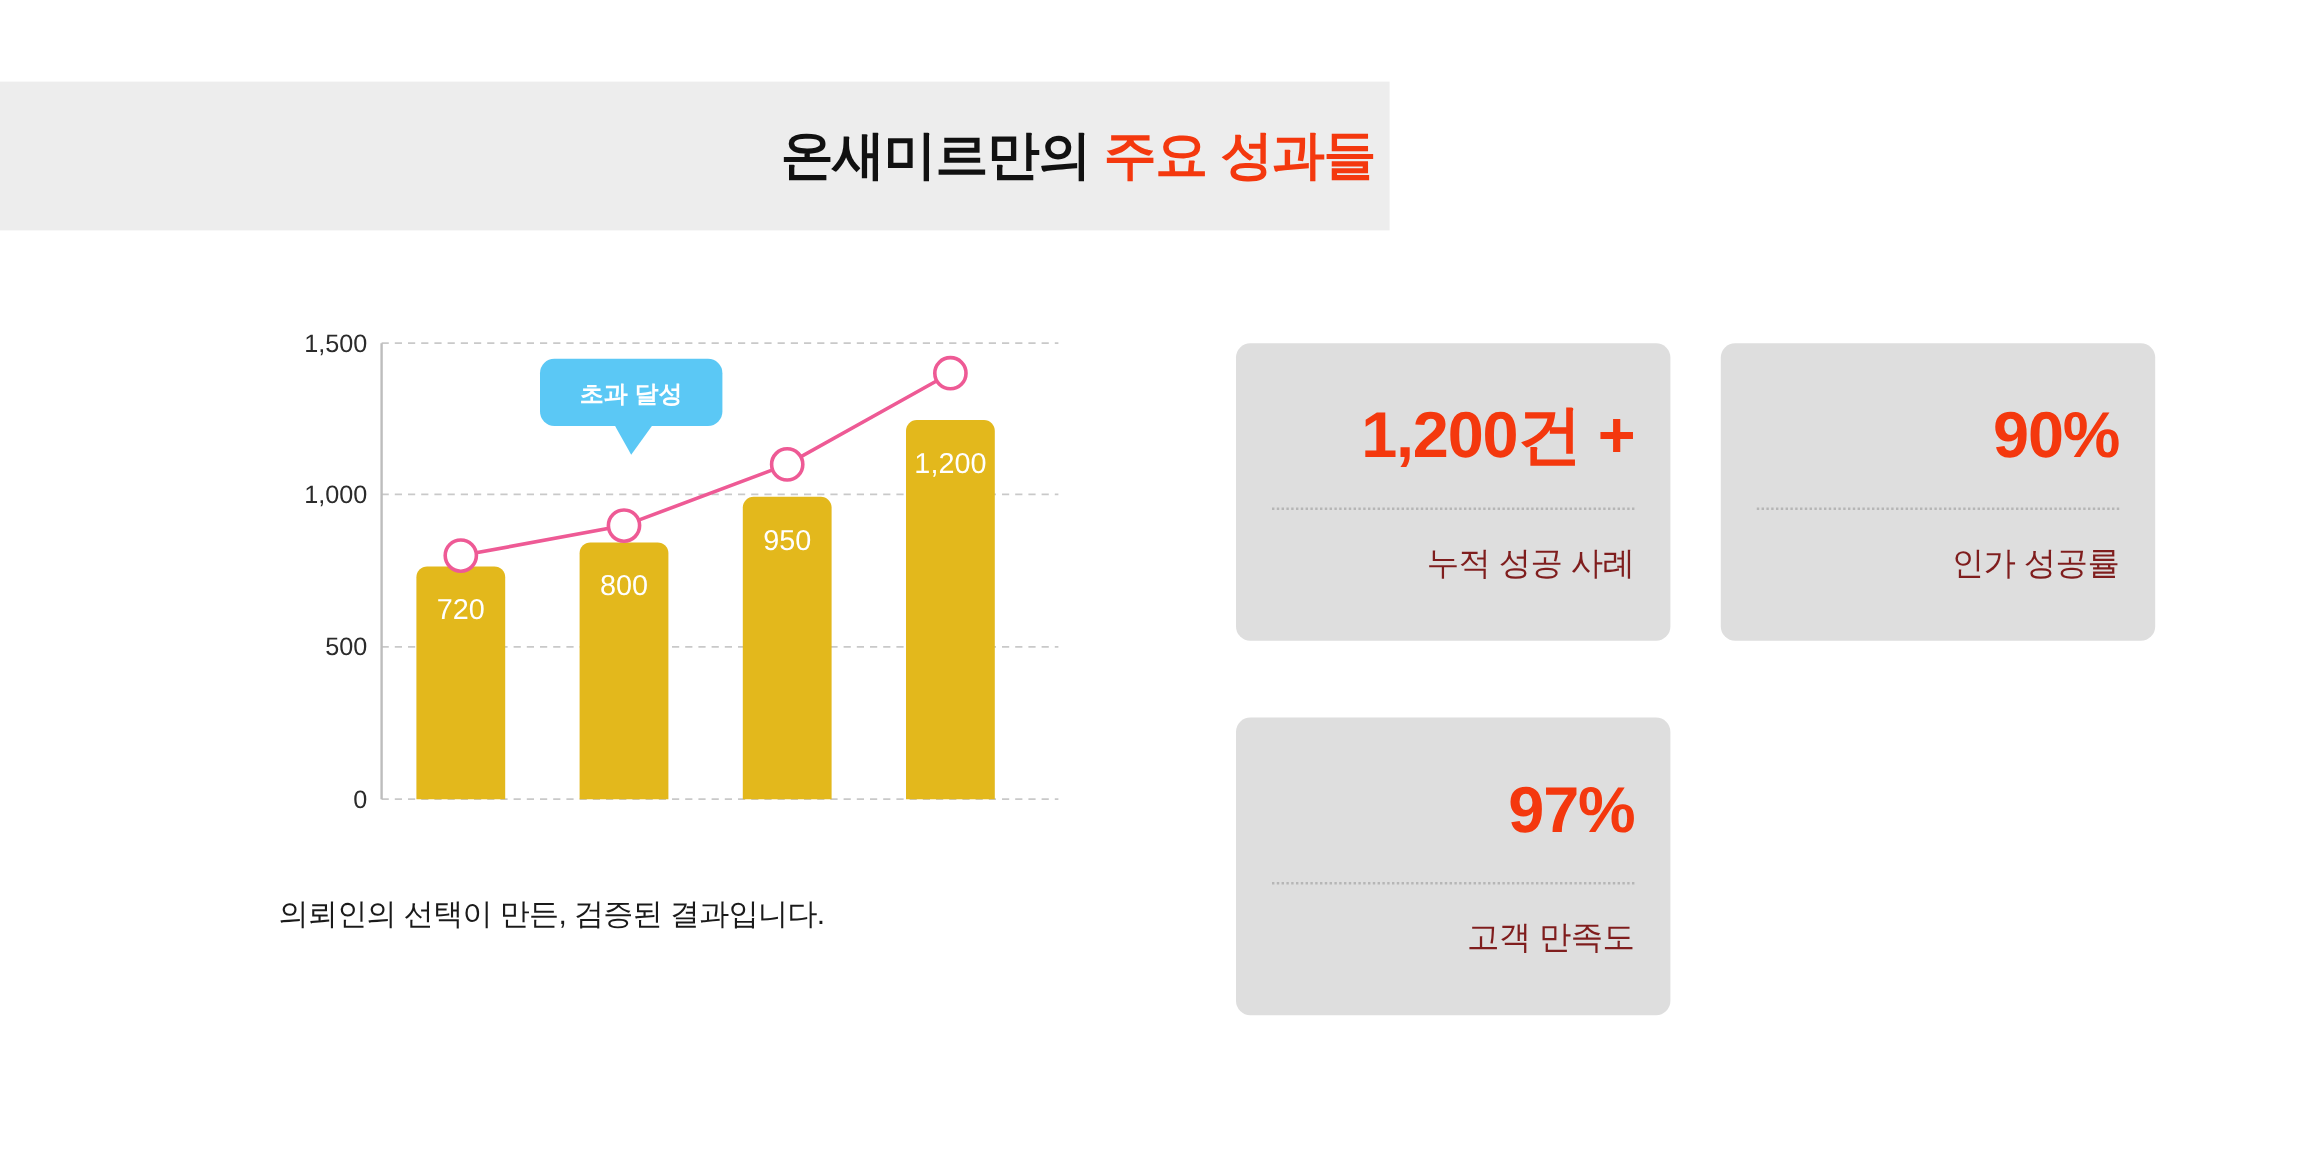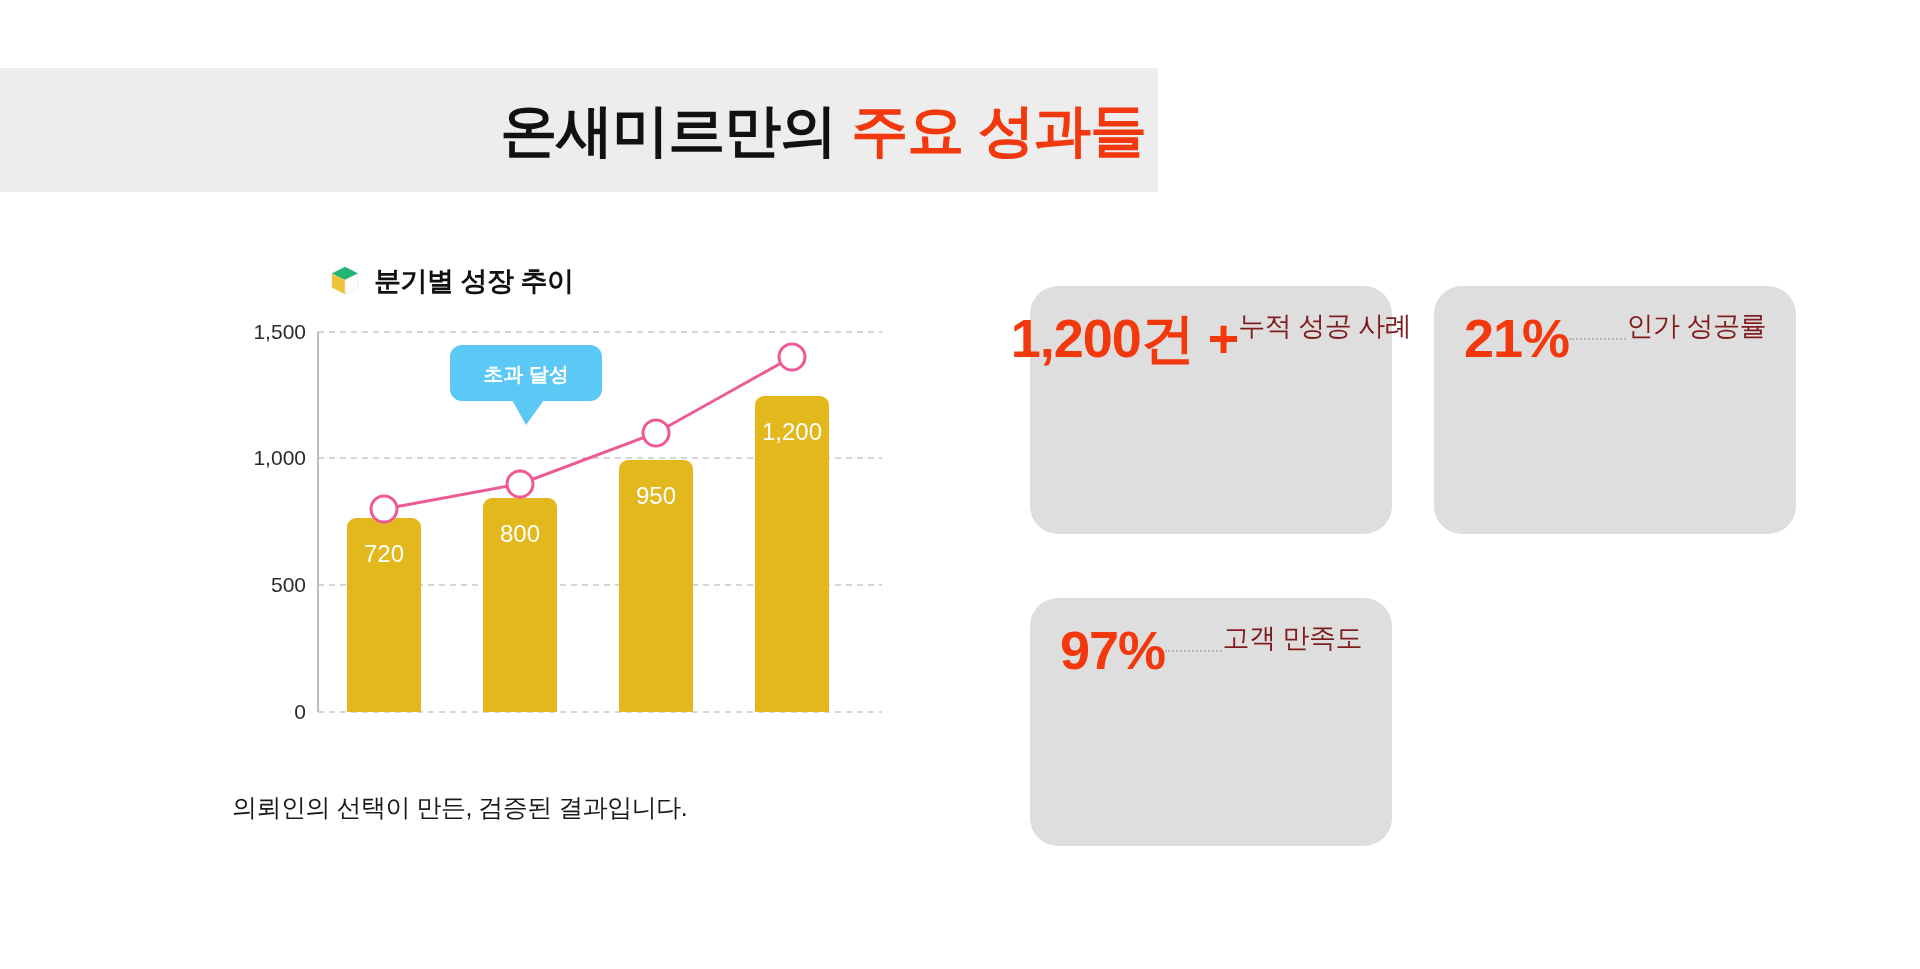--- a/index.html
+++ b/index.html
@@ -26,21 +26,21 @@
     width: 1158px;
     height: 124px;
     background: #ededed;
     display: flex;
     align-items: center;
     justify-content: flex-end;
     box-sizing: border-box;
     padding-right: 12px;
   }
   .page-title {
-    font-size: 57px;
+    font-size: 44px;
     font-weight: 700;
     letter-spacing: -1px;
     white-space: nowrap;
     line-height: 1.1;
   }
   .title-black { color: #111111; }
   .title-accent { color: #F4380E; }
 
   
   .chart-panel {
@@ -91,24 +91,24 @@
     top: 286px;
     width: 800px;
     display: grid;
     grid-template-columns: 362px 362px;
     grid-template-rows: 248px 248px;
     column-gap: 42px;
     row-gap: 64px;
   }
   .stat-card {
     background: #dedede;
-    border-radius: 28px;
+    border-radius: 12px;
     display: flex;
-    flex-direction: row;
-    align-items: flex-start;
+    flex-direction: column;
+    align-items: flex-end;
     justify-content: center;
     padding: 22px 30px;
     box-sizing: border-box;
   }
   .stat-value {
     font-size: 54px;
     font-weight: 700;
     color: #F4380E;
     letter-spacing: -1px;
     line-height: 1.12;
@@ -134,30 +134,20 @@
 <body>
 
 <div class="header-band">
   <h1 class="page-title">
     <span class="title-black">온새미르만의</span><span>&nbsp;</span><span class="title-accent">주요 성과들</span>
   </h1>
 </div>
 
 <section class="chart-panel">
 
-  <div class="chart-head">
-    <span class="cube-icon-wrap">
-      <svg class="cube-icon" viewBox="0 0 36 36" xmlns="http://www.w3.org/2000/svg">
-        <polygon points="18,3 32,10 18,17 4,10" fill="#22b573"></polygon>
-        <polygon points="4,10 18,17 18,32 4,25" fill="#f0c33c"></polygon>
-        <polygon points="18,17 32,10 32,25 18,32" fill="#fdfdfd" stroke="#e2e2e2" stroke-width="0.6"></polygon>
-      </svg>
-    </span>
-    <span class="chart-title">분기별 성장 추이</span>
-  </div>
 
   <div class="plot-wrap">
     <svg class="plot-svg" width="720" height="430" viewBox="0 0 720 430" xmlns="http://www.w3.org/2000/svg">
 
       <g>
         <line x1="96" y1="20" x2="660" y2="20" stroke="#c9c9c9" stroke-width="1.4" stroke-dasharray="6 5"></line>
         <line x1="96" y1="146" x2="660" y2="146" stroke="#c9c9c9" stroke-width="1.4" stroke-dasharray="6 5"></line>
         <line x1="96" y1="273" x2="660" y2="273" stroke="#c9c9c9" stroke-width="1.4" stroke-dasharray="6 5"></line>
         <line x1="96" y1="400" x2="660" y2="400" stroke="#c9c9c9" stroke-width="1.4" stroke-dasharray="6 5"></line>
       </g>
@@ -206,21 +196,21 @@
 
 <section class="stats-grid">
 
   <div class="stat-card">
     <div class="stat-value">1,200건 +</div>
     <div class="stat-divider"></div>
     <div class="stat-label">누적 성공 사례</div>
   </div>
 
   <div class="stat-card">
-    <div class="stat-value">21%</div>
+    <div class="stat-value">90%</div>
     <div class="stat-divider"></div>
     <div class="stat-label">인가 성공률</div>
   </div>
 
   <div class="stat-card">
     <div class="stat-value">97%</div>
     <div class="stat-divider"></div>
     <div class="stat-label">고객 만족도</div>
   </div>
 

